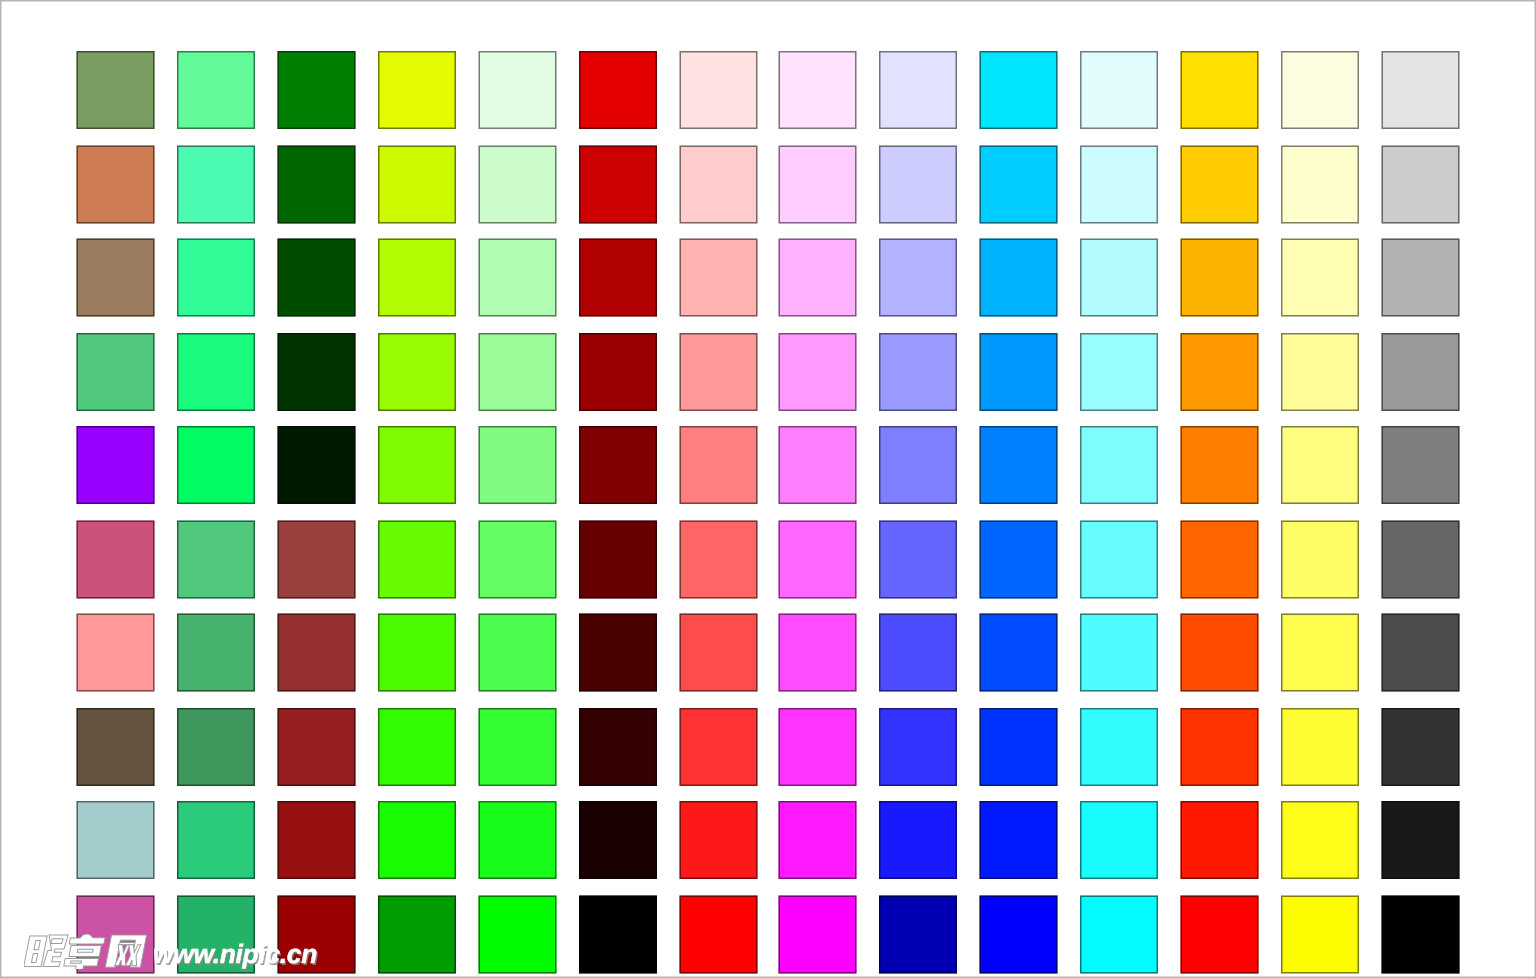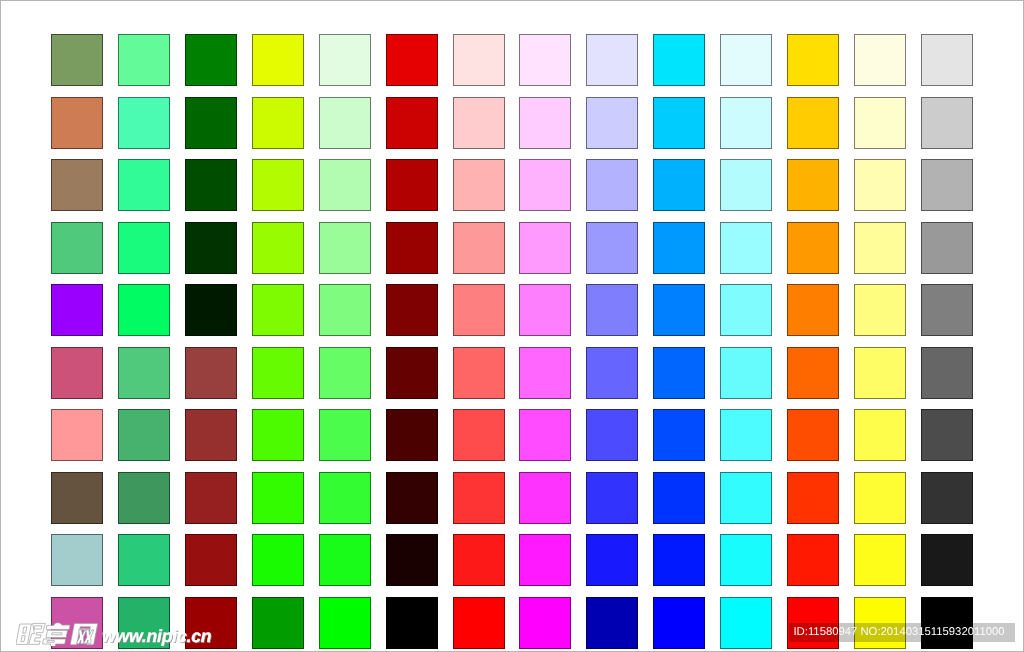--- a/index.html
+++ b/index.html
@@ -48,16 +48,13 @@
         <g transform="translate(56.2,1.4) translate(0,11) skewX(-11) translate(0,-11)">
           <path d="M0.0 0 H23.4 V21.4 H16.6 V3.4 H6.6 V21.4 H0.0 Z M6.6 5.0 H16.6 V6.4 H6.6 Z"></path>
           <path d="M5.6 6.4 H8.6 L10.3 11.6 L11.6 6.4 H13.6 L11.8 13.6 L13.5 20.4 H10.4 L9.7 16.6 L8.8 20.4 H6.0 L8.0 13.6 Z"></path>
           <path d="M12.8 6.4 H15.8 L17.5 11.6 L18.8 6.4 H20.8 L19.0 13.6 L20.7 20.4 H17.6 L16.9 16.6 L16.0 20.4 H13.2 L15.2 13.6 Z"></path>
         </g>
       </g>
     </svg>
     <span id="wm-cn-text">昵享网</span>
     <span id="wm-site">www.nipic.cn</span>
   </div>
-  <div id="idbar">
-    <div id="idtext">ID:11580947 NO:20140315115932011000</div>
-  </div>
 </div>
 
 </body></html>

